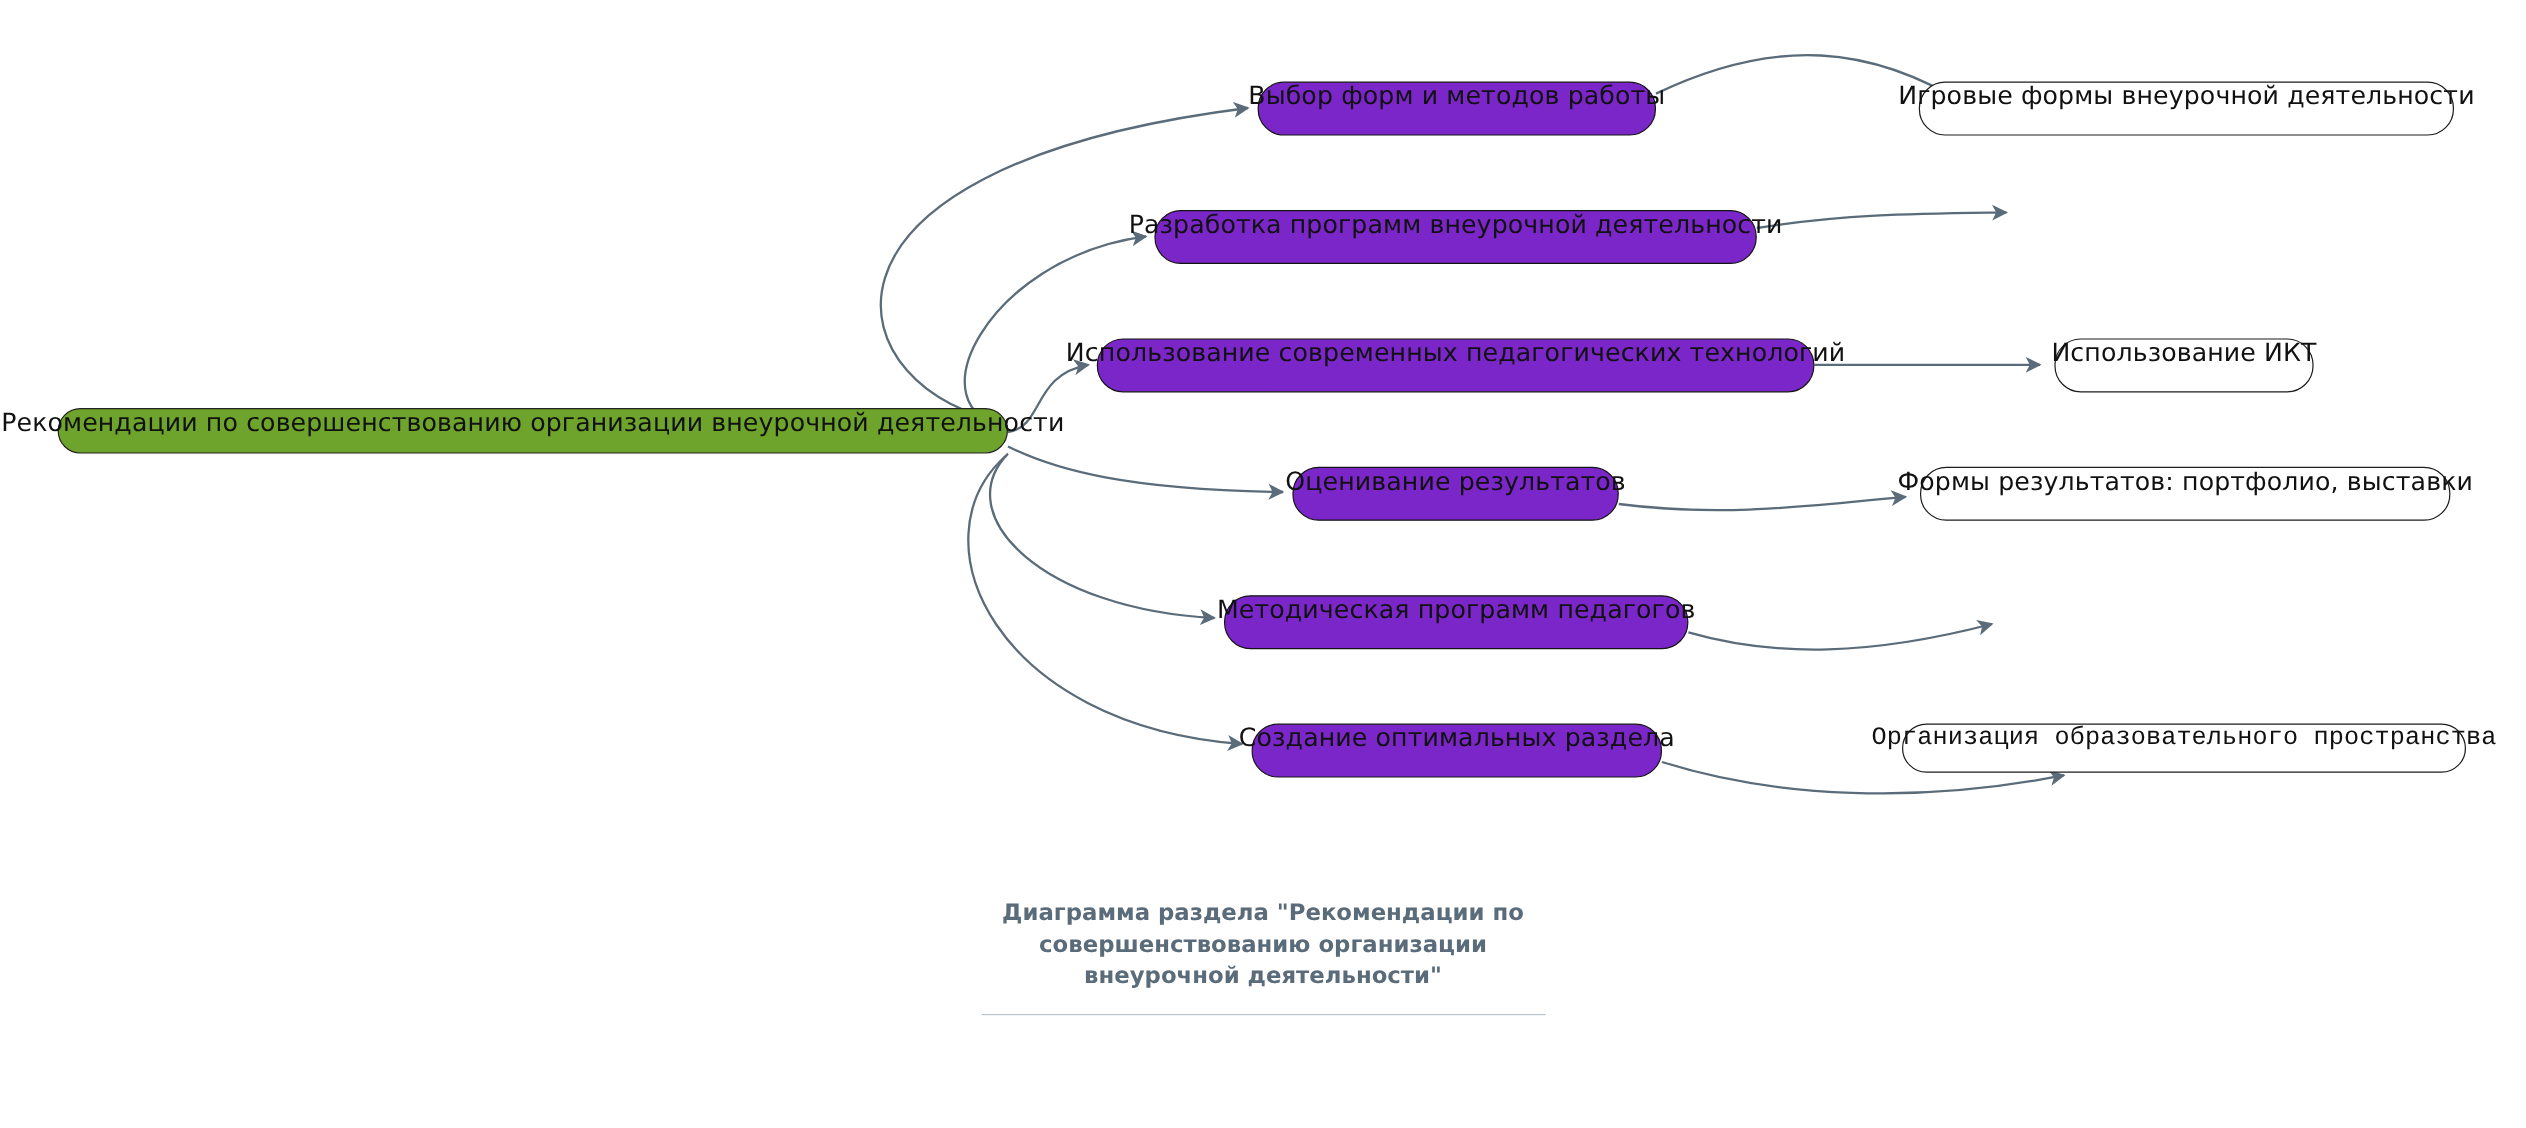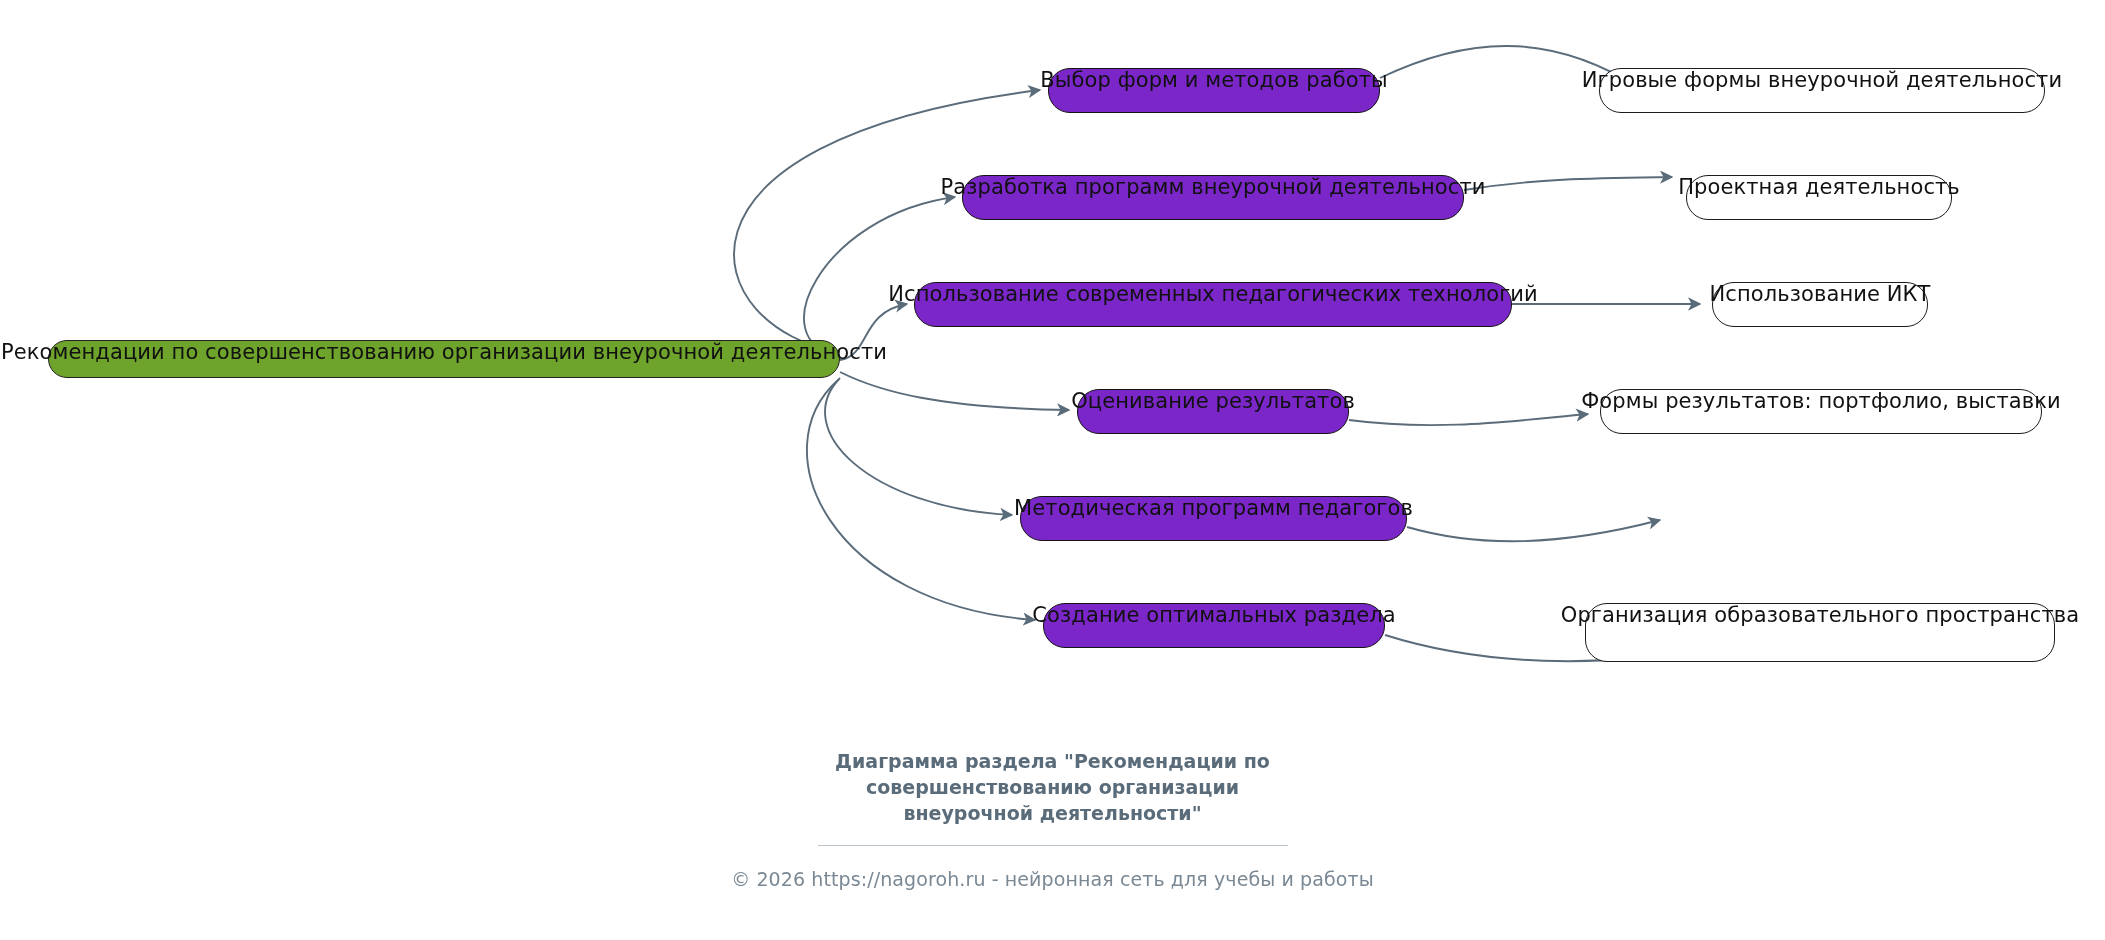--- a/index.html
+++ b/index.html
@@ -147,36 +147,32 @@
   </div>
 
   <div class="node node-branch" style="left:1043px; top:603px; width:342px; height:45px;">
     <span>Создание оптимальных раздела</span>
   </div>
 
   <div class="node node-leaf" style="left:1599px; top:68px; width:446px; height:45px;">
     <span>Игровые формы внеурочной деятельности</span>
   </div>
 
-  <div class="node node-leaf" style="left:1686px; top:175px; width:266px; height:45px;">
-    <span>Проектная деятельность</span>
-  </div>
 
   <div class="node node-leaf" style="left:1712px; top:282px; width:216px; height:45px;">
     <span>Использование ИКТ</span>
   </div>
 
   <div class="node node-leaf" style="left:1600px; top:389px; width:442px; height:45px;">
     <span>Формы результатов: портфолио, выставки</span>
   </div>
 
 
-  <div class="node node-leaf" style="left:1585px; top:603px; width:470px; height:59px;">
+  <div class="node node-leaf" style="left:1585px; top:603px; width:470px; height:41px;font-family:Liberation Mono, monospace;">
     <span>Организация образовательного пространства</span>
   </div>
 
   <div id="footer">
     <div id="footer-title">Диаграмма раздела "Рекомендации по совершенствованию организации внеурочной деятельности"</div>
     <div id="footer-rule"></div>
-    <div id="footer-copy">© 2026 https://nagoroh.ru - нейронная сеть для учебы и работы</div>
   </div>
 
 </div>
 
 </body></html>

